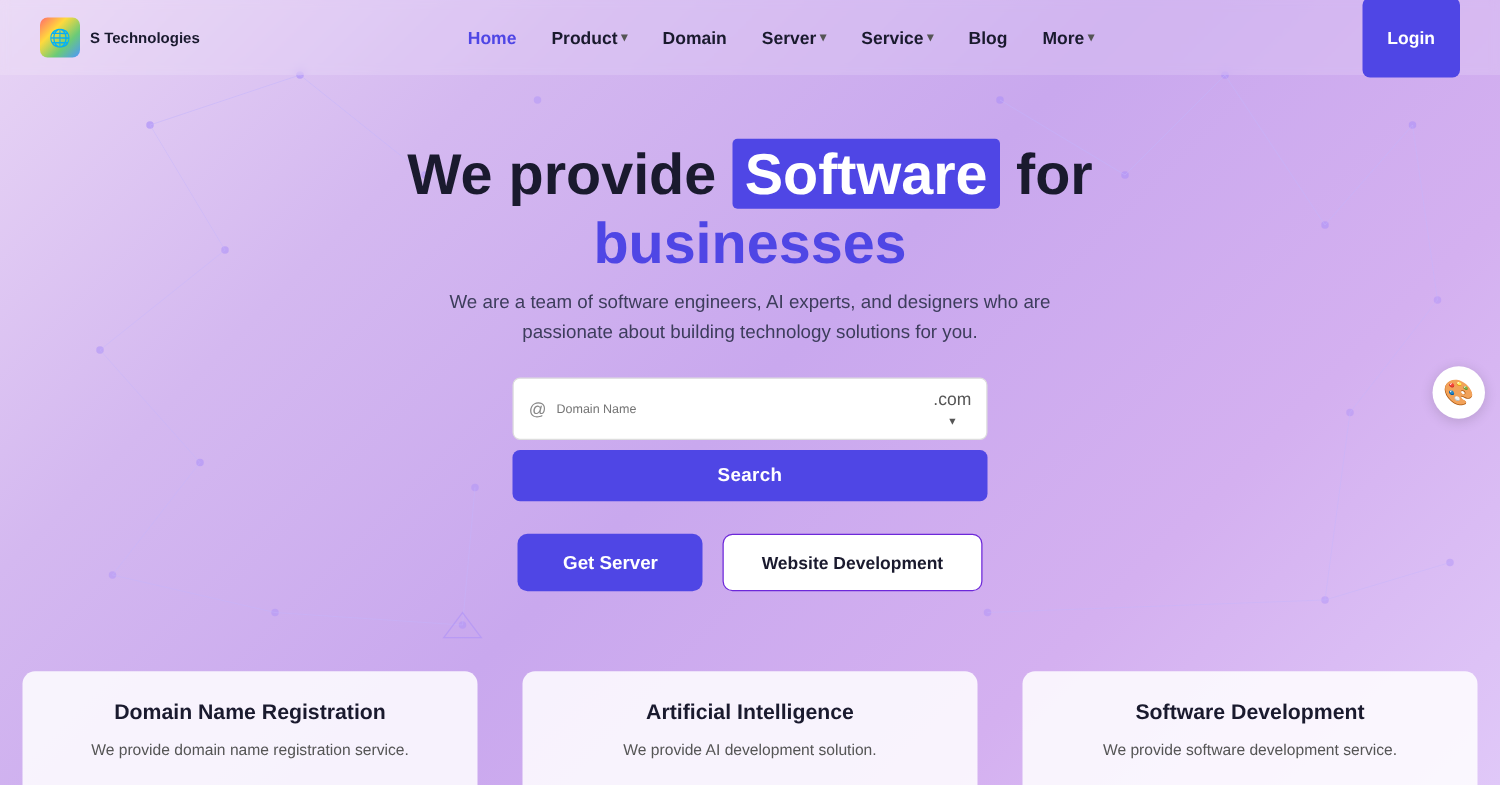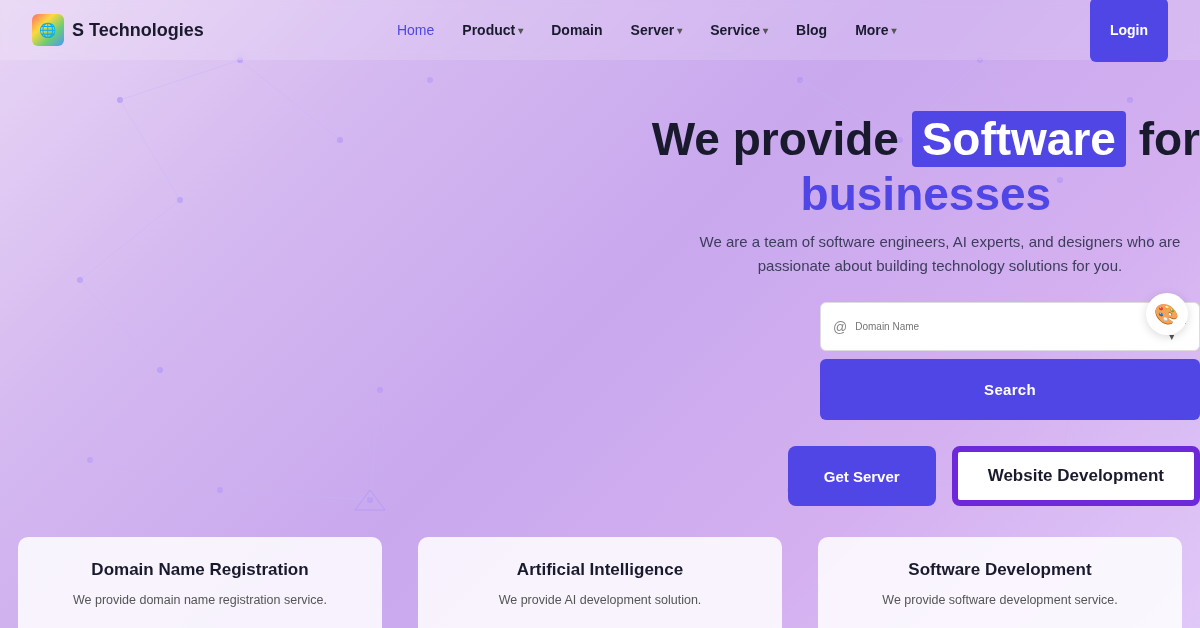--- a/index.html
+++ b/index.html
@@ -31,42 +31,42 @@
     }
     .logo-icon {
       width: 32px;
       height: 32px;
       border-radius: 6px;
       background: linear-gradient(135deg, #ff6b6b, #ffd93d, #6bcb77, #4d96ff);
       display: flex; align-items: center; justify-content: center;
       font-size: 14px;
     }
     .logo-text {
-      font-size: 18px;
+      font-size: 12px;
       font-weight: 700;
       color: #1a1a2e;
     }
     .nav-links {
       display: flex;
       align-items: center;
       gap: 28px;
       list-style: none;
     }
     .nav-links li a {
       text-decoration: none;
       color: #1a1a2e;
       font-size: 14px;
       font-weight: 700;
       display: flex;
       align-items: center;
       gap: 3px;
     }
     .nav-links li a.active {
       color: #4f46e5;
-      font-weight: 400;
+      font-weight: 700;
     }
     .nav-links .chevron {
       font-size: 10px;
       color: #555;
     }
     .login-btn {
       background: #4f46e5;
       color: white;
       border: none;
       padding: 24px 20px;
@@ -75,21 +75,21 @@
       font-weight: 600;
       cursor: pointer;
     }
 
     
     .hero {
       position: relative;
       z-index: 5;
       display: flex;
       flex-direction: column;
-      align-items: flex-end;
+      align-items: center;
       text-align: center;
       padding-top: 52px;
     }
     .hero-title {
       font-size: 46px;
       font-weight: 800;
       color: #1a1a2e;
       line-height: 1.2;
       margin-bottom: 8px;
     }
@@ -147,21 +147,21 @@
       flex-direction: column;
     }
     .tld-chevron {
       font-size: 10px;
     }
     .search-btn {
       width: 100%;
       background: #4f46e5;
       color: white;
       border: none;
-      padding: 22px;
+      padding: 12px;
       border-radius: 6px;
       font-size: 15px;
       font-weight: 600;
       cursor: pointer;
       letter-spacing: 0.3px;
     }
 
     
     .cta-row {
       display: flex;
@@ -174,24 +174,24 @@
       border: none;
       padding: 14px 36px;
       border-radius: 8px;
       font-size: 15px;
       font-weight: 600;
       cursor: pointer;
     }
     .btn-secondary {
       background: white;
       color: #1a1a2e;
-      border: 6px solid #6d28d9;
+      border: 1px solid #6d28d9;
       padding: 14px 30px;
       border-radius: 8px;
-      font-size: 17px;
+      font-size: 14px;
       font-weight: 600;
       cursor: pointer;
     }
 
     
     .cards-row {
       position: absolute;
       bottom: 0;
       left: 0; right: 0;
       display: flex;

